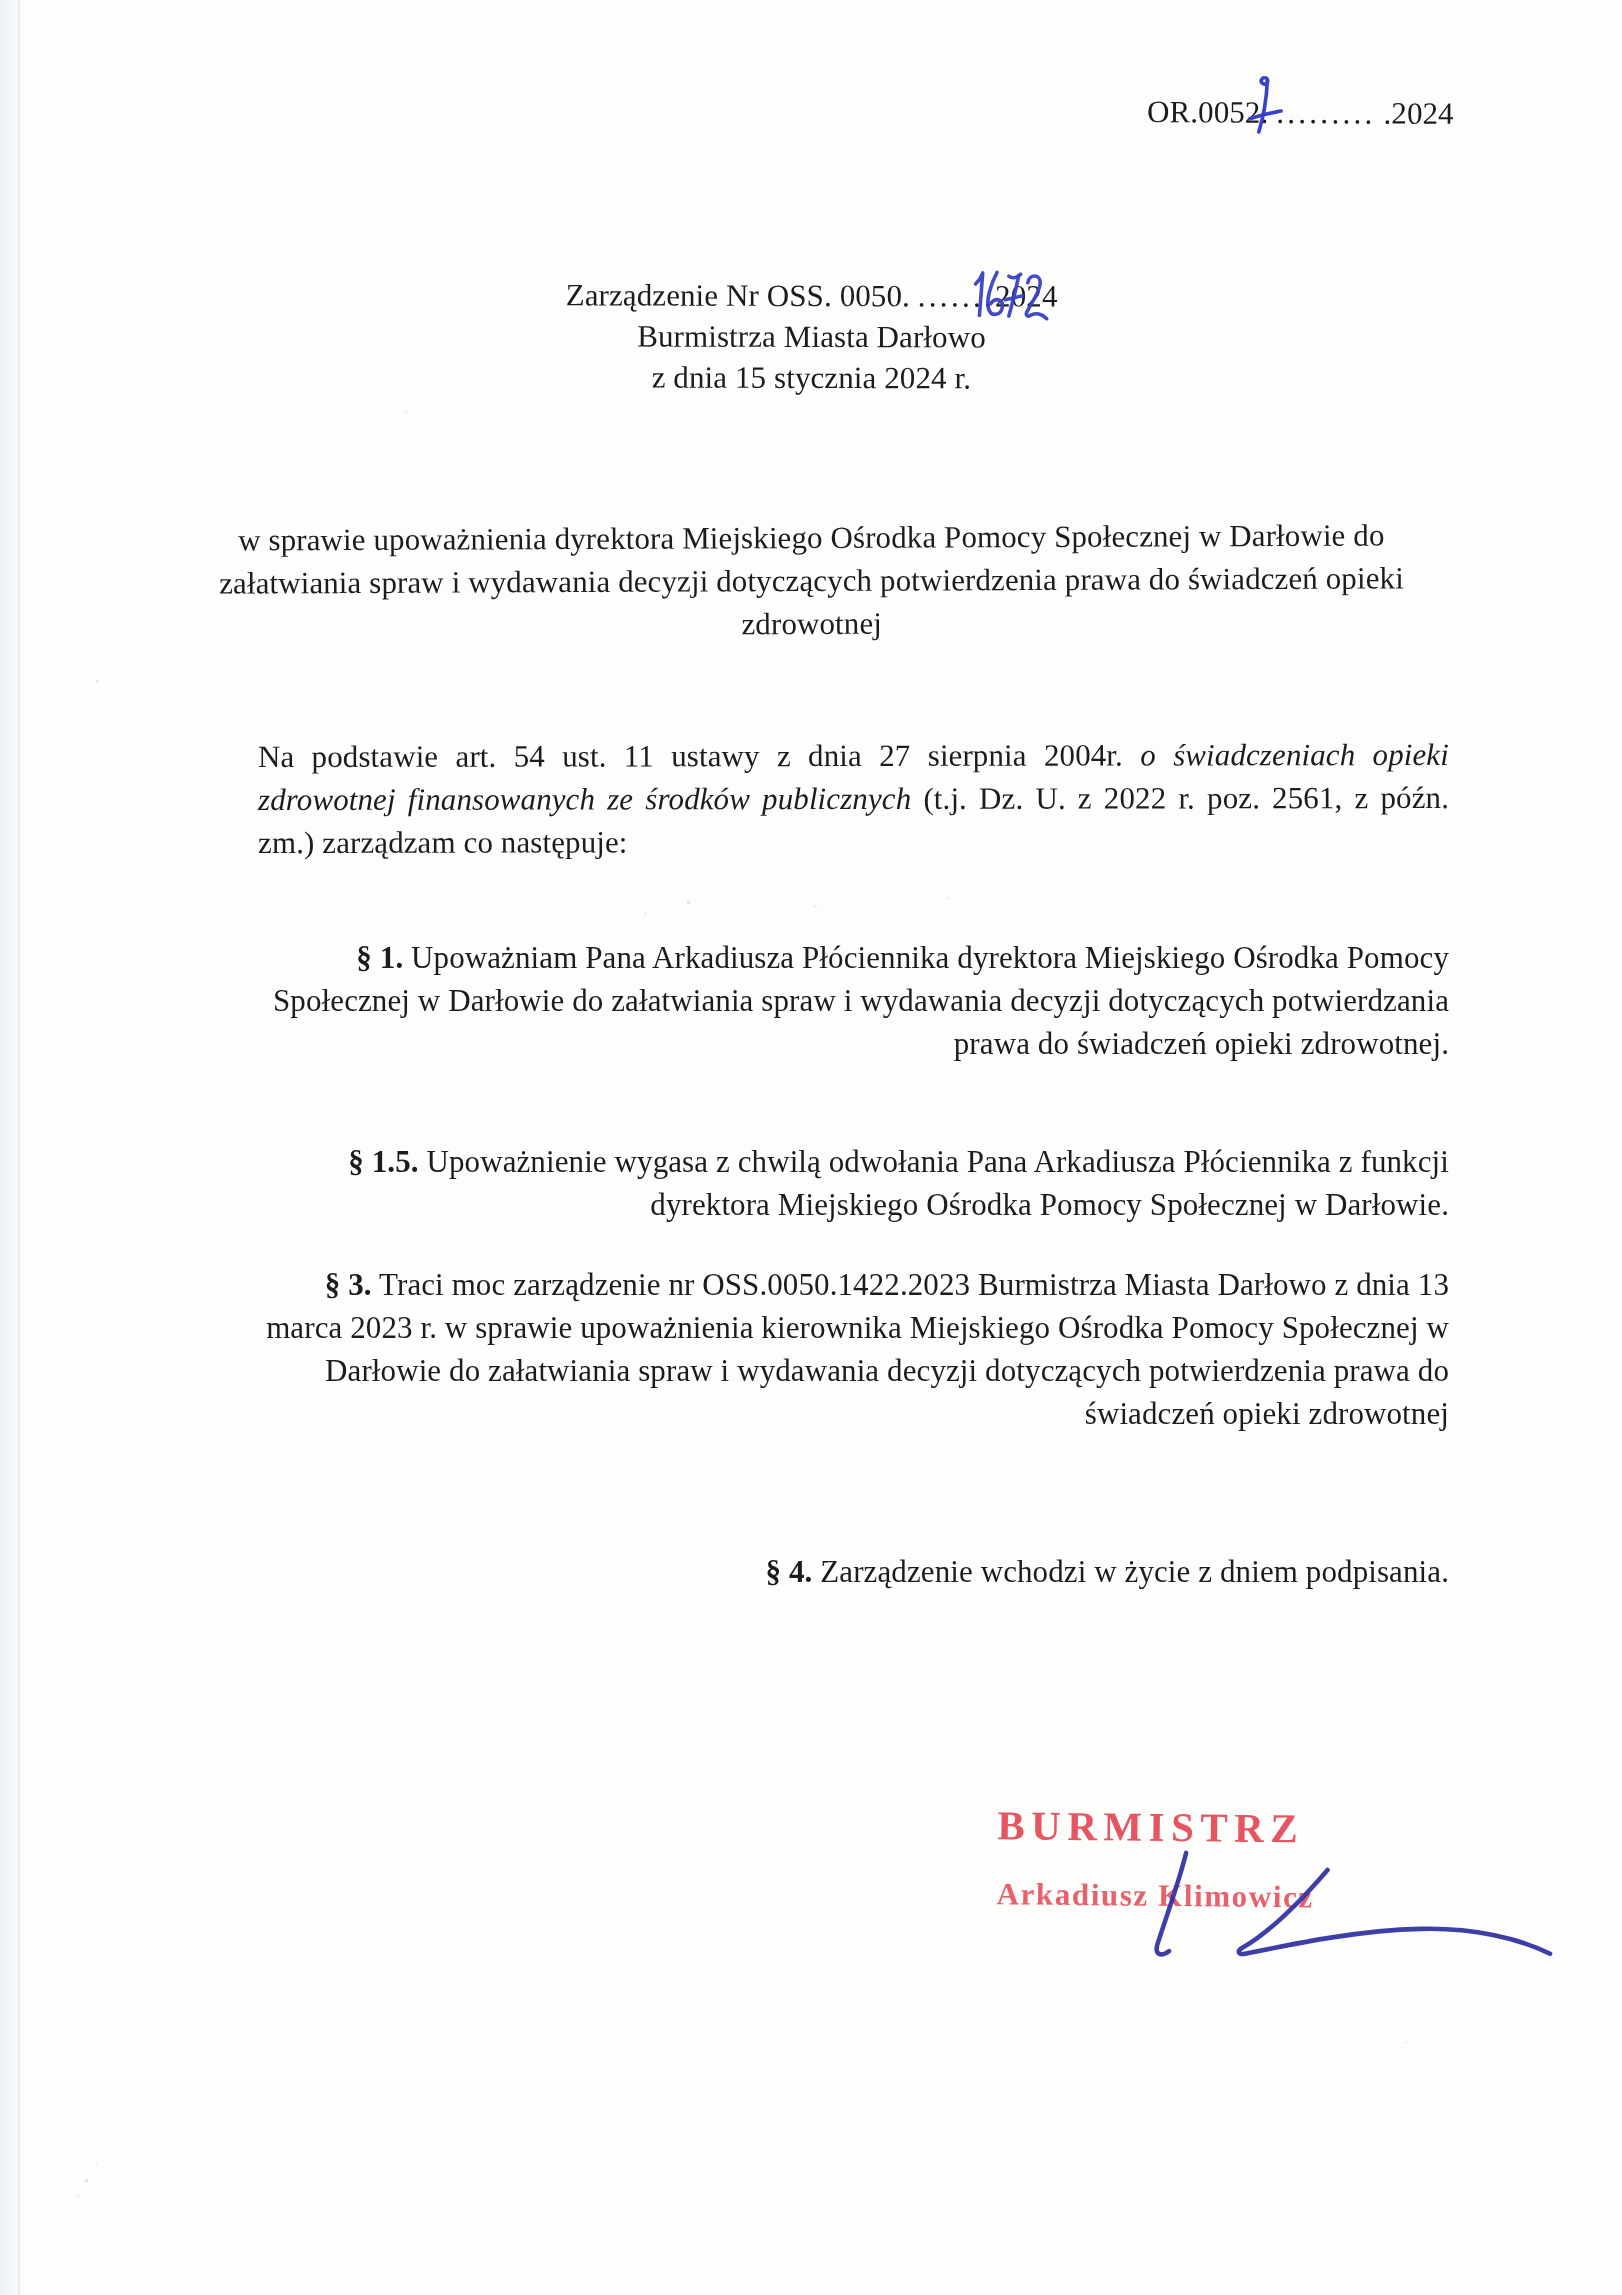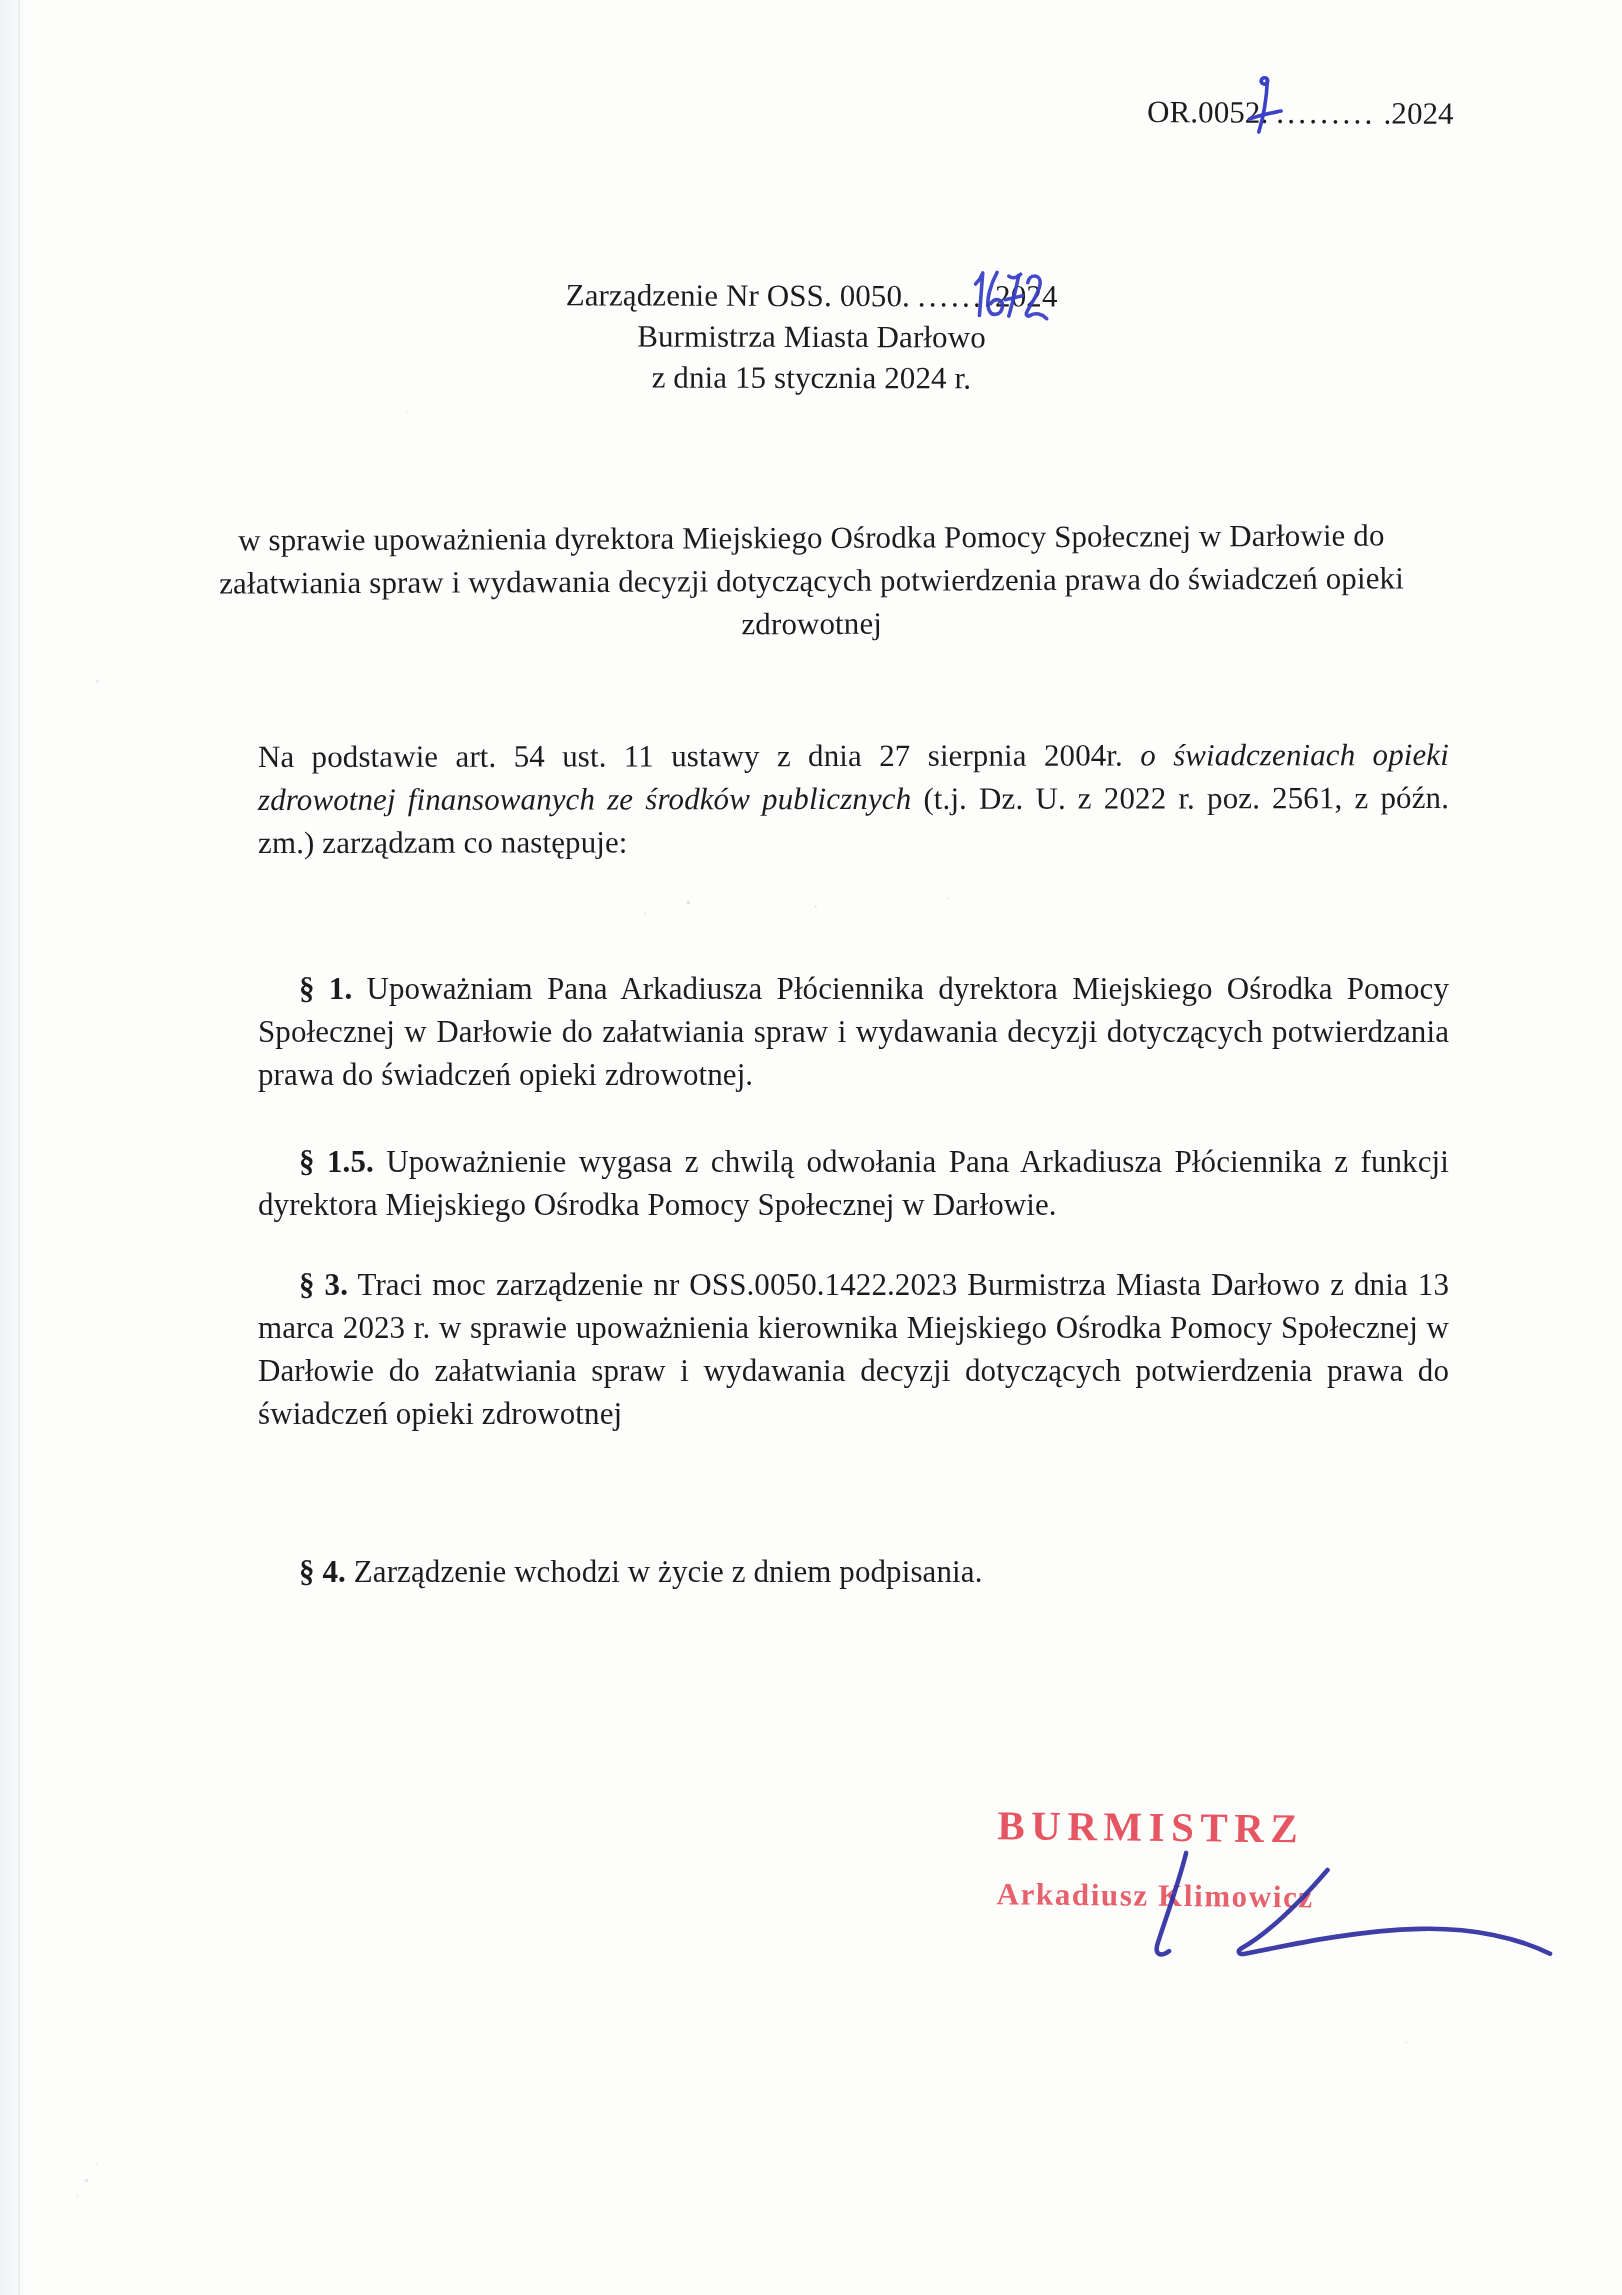--- a/index.html
+++ b/index.html
@@ -36,36 +36,36 @@
       77px 2195px 0 0.7px #eeeeee,
       1406px 2042px 0 0.7px #efefef;
   }
 
   .blk{
     position:absolute;left:258px;width:1191px;
     font-size:31px;line-height:43px;
     letter-spacing:0.1px;
   }
   .justify{text-align:justify;}
-  .indent{text-indent:41px;}
+  .indent{text-indent:41px;text-align:right;}
   .center{left:216px;width:1191px;text-align:center;}
   b{font-weight:700;}
   i{font-style:italic;}
 
   .ref{
     position:absolute;top:93px;right:169px;left:auto;width:auto;
     font-size:31px;line-height:39px;
     transform:rotate(.35deg);
   }
   .dots{letter-spacing:3.3px;}
 
   .title-blk{top:275px;line-height:41px;transform:rotate(.15deg);}
   .subject-blk{top:516px;transform:rotate(-.25deg);}
   .basis-blk{top:734px;transform:rotate(-.1deg);}
-  .s1-blk{top:967px;}
+  .s1-blk{top:936px;}
   .s2-blk{top:1140px;}
   .s2b-blk{top:1255px;}
   .s3-blk{top:1263px;}
   .s4-blk{top:1550px;}
 
   
   .ink-svg{position:absolute;overflow:visible;}
   .ink-svg path{fill:none;stroke:var(--ink-blue,#3a41c6);stroke-linecap:round;stroke-linejoin:round;}
   .ref-ink{left:1247px;top:73px;width:38px;height:63px;}
   .ref-ink path{stroke-width:5.5px;}

